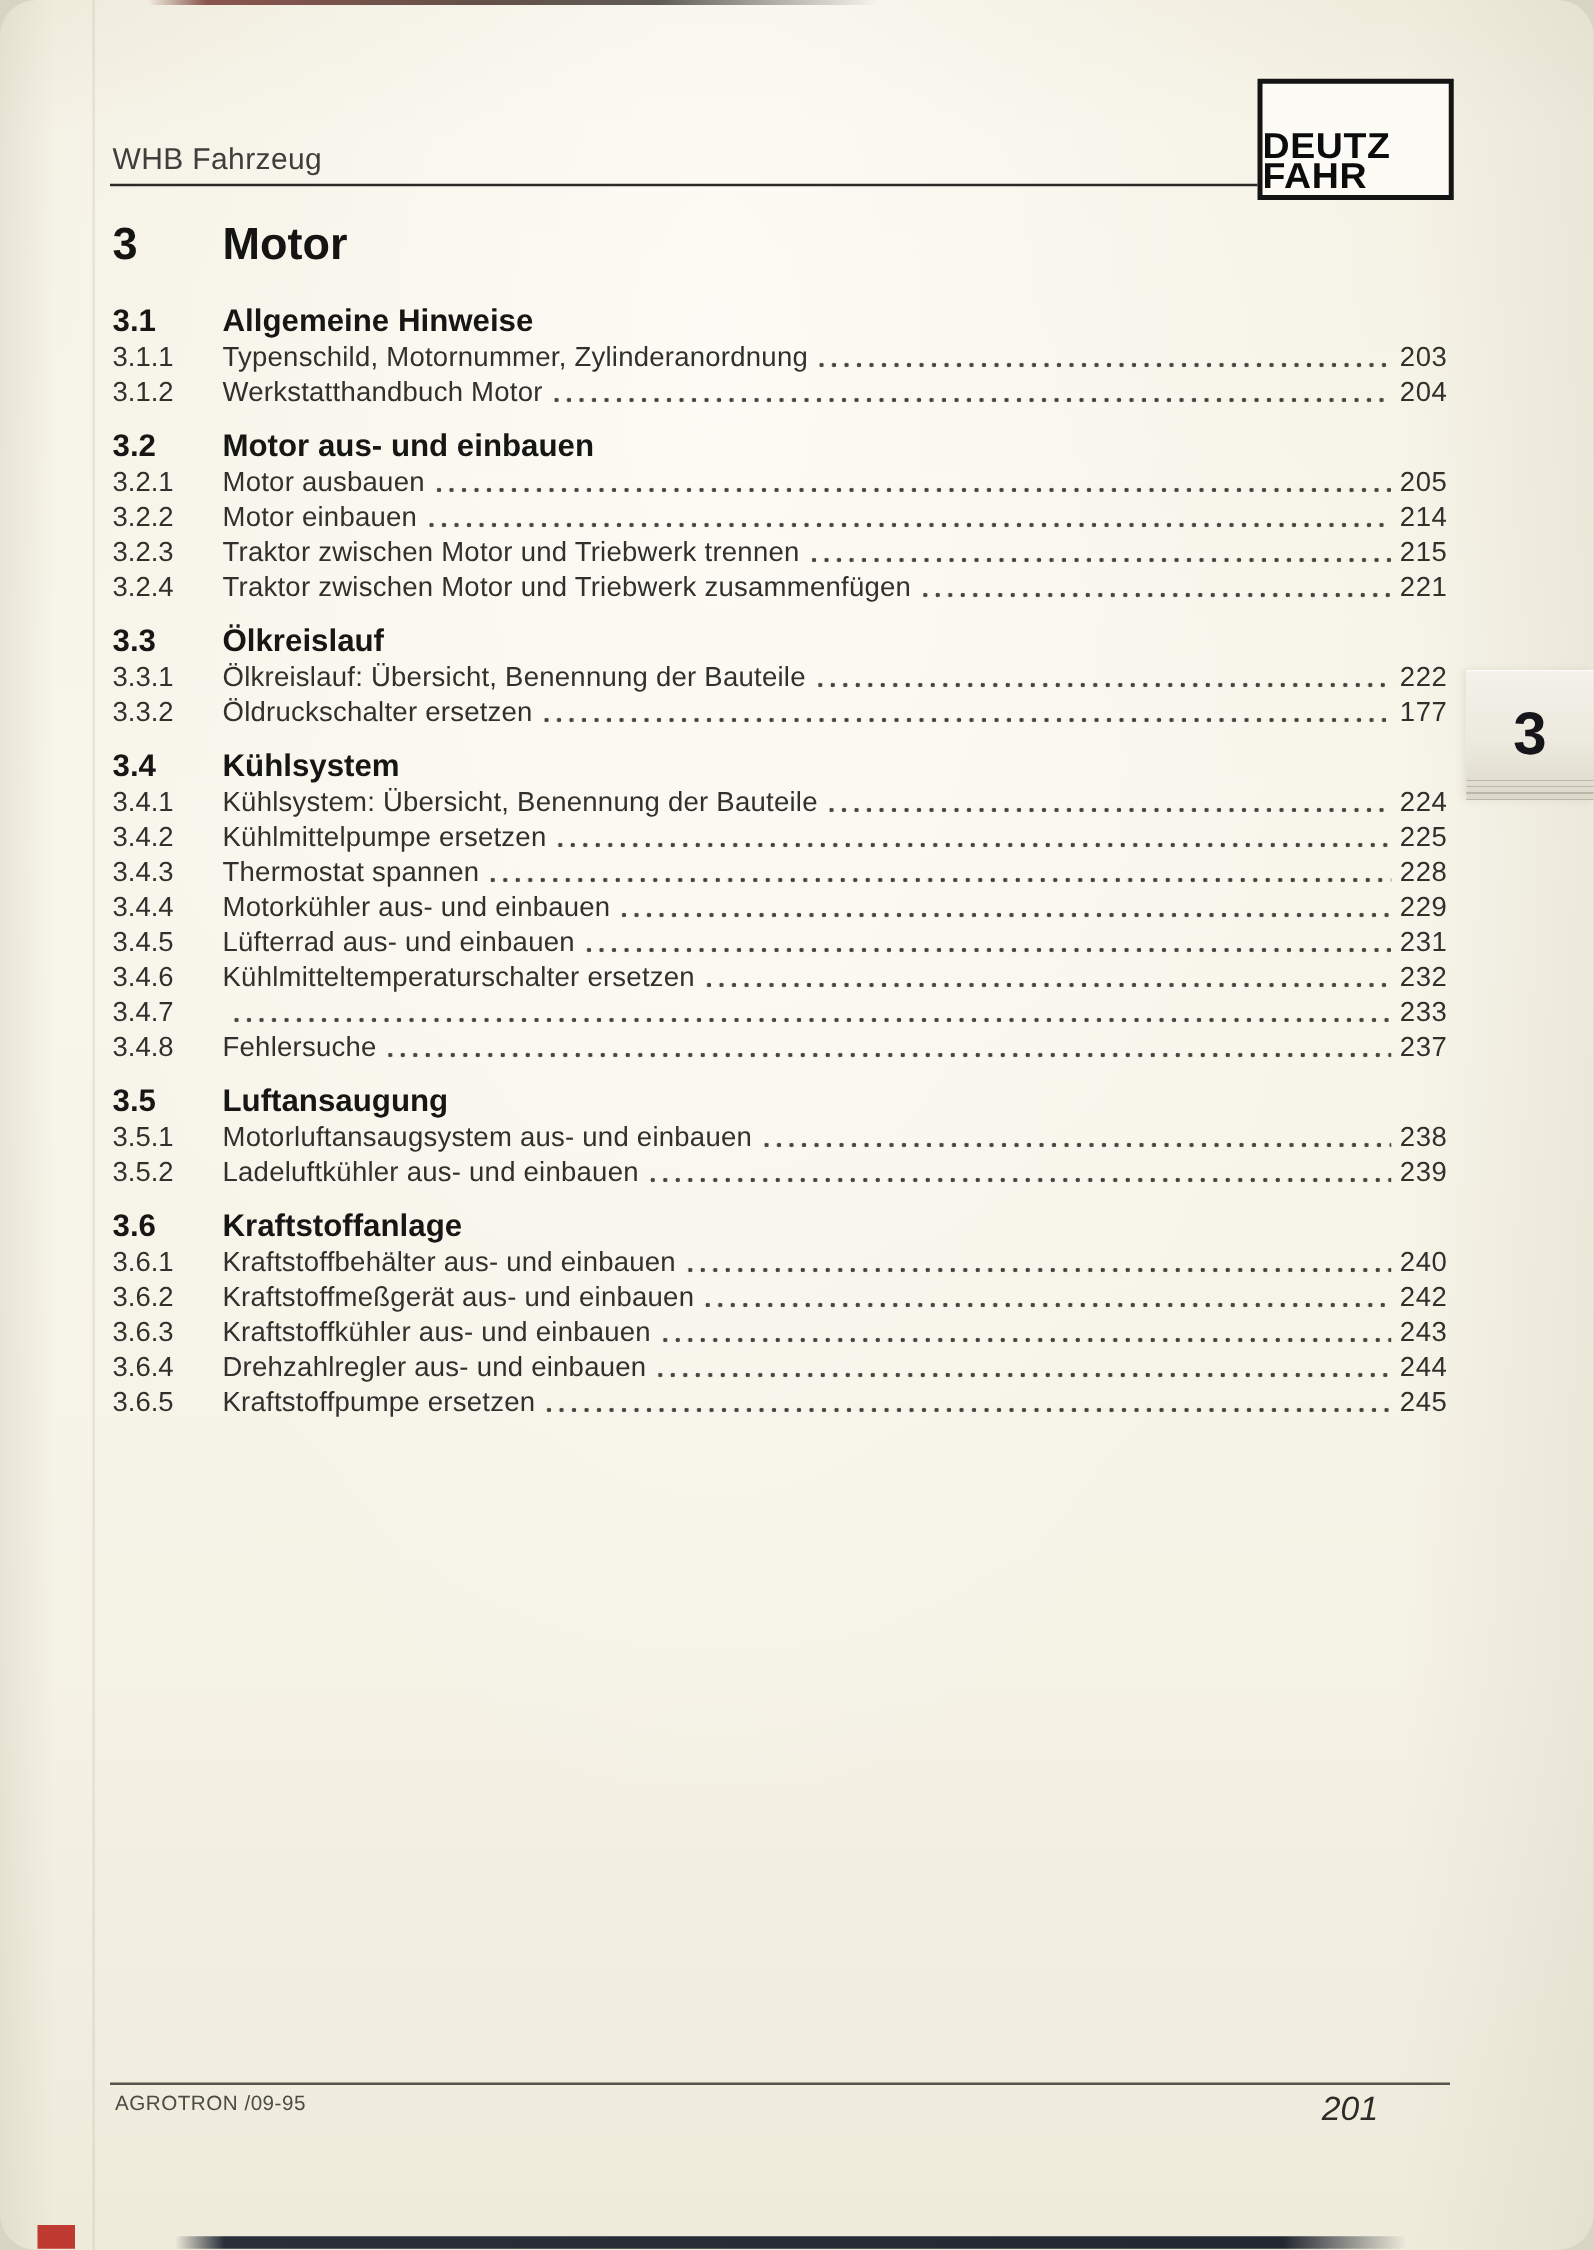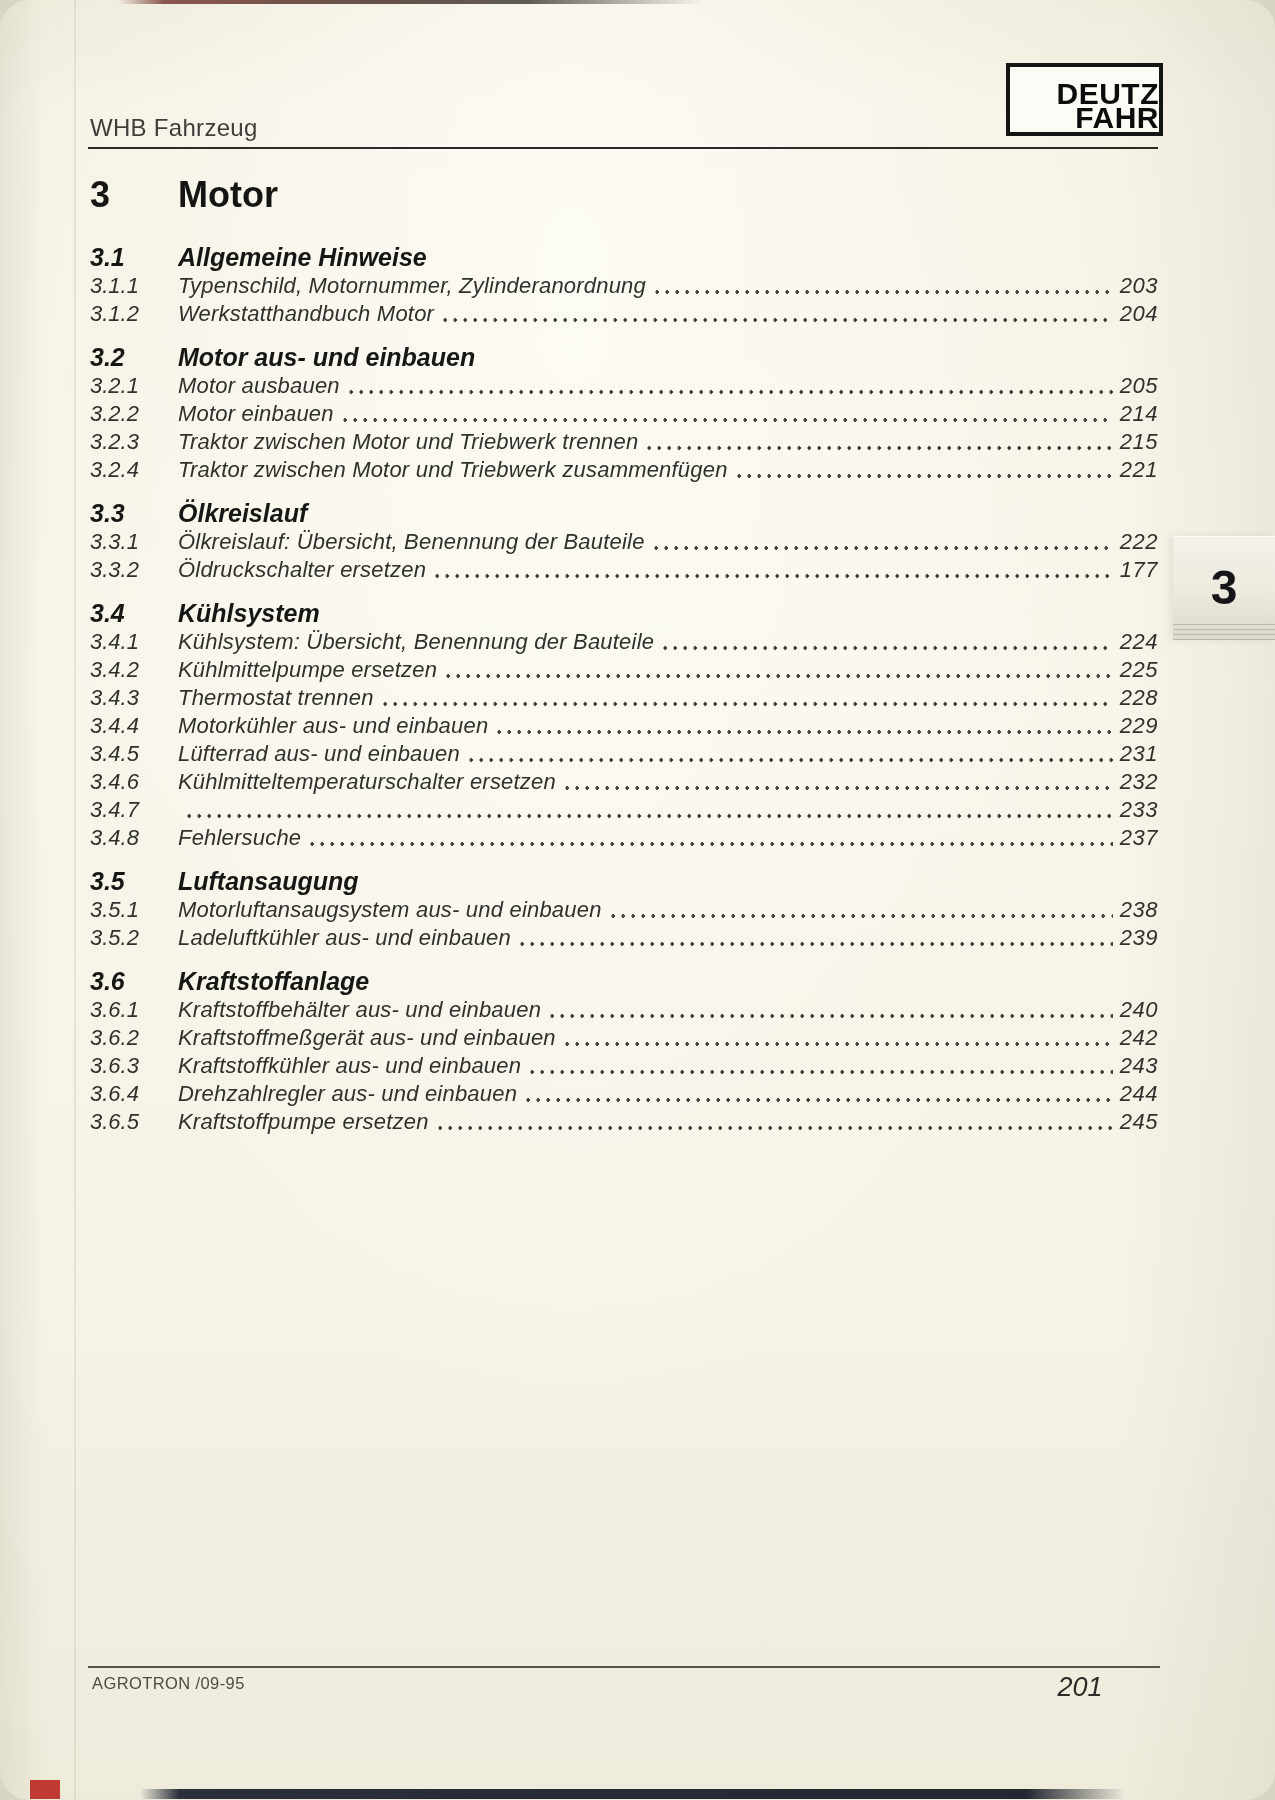--- a/index.html
+++ b/index.html
@@ -16,30 +16,30 @@
   
   .top-edge-line { position:absolute; left:118px; top:0; width:585px; height:4px;
     background:linear-gradient(90deg, rgba(110,42,36,0) 0%, rgba(110,42,36,.78) 8%, rgba(74,52,44,.85) 45%, rgba(58,54,48,.8) 70%, rgba(58,54,48,0) 100%); }
   .bottom-strip { position:absolute; left:140px; top:1789px; width:985px; height:10px;
     background:linear-gradient(90deg, rgba(31,37,49,0) 0%, rgba(31,37,49,.95) 4%, rgba(24,29,40,.95) 90%, rgba(31,37,49,0) 100%); }
   .bottom-red { position:absolute; left:30px; top:1780px; width:30px; height:19px; background:#bf3a31; }
   .left-crease { position:absolute; left:74px; top:0; width:2px; height:1800px; background:rgba(178,170,148,.22); }
   
   .doc-title { position:absolute; left:90px; top:114px; font-size:24px; letter-spacing:.3px; color:#3f3e3a; }
   .header-rule { position:absolute; left:88px; top:147px; width:1070px; height:2px; background:#2b2a27; }
-  .logo-box { position:absolute; left:1006px; top:63px; width:157px; height:73px; box-sizing:border-box;
+  .logo-box { position:absolute; left:1006px; top:63px; width:157px; height:97px; box-sizing:border-box;
     border:4px solid #141414; background:#fcfbf5; display:flex; flex-direction:column;
-    justify-content:flex-end; align-items:flex-end; padding-bottom:2px; }
+    justify-content:flex-end; align-items:flex-start; padding-bottom:2px; }
   .logo-line { font-weight:700; font-size:30px; line-height:24px; letter-spacing:.5px; color:#0c0c0c; transform:scaleY(.96); }
   
   .chapter { position:absolute; left:90px; top:174px; display:flex; font-weight:700; font-size:36px; color:#141412; }
   .chapter .num { width:88px; }
   
   .toc { position:absolute; left:90px; top:242px; width:1068px; }
-  .toc-section { margin-top:14px;font-style:italic; }
+  .toc-section { margin-top:14px; }
   .toc-section:first-child { margin-top:0; }
   .toc-section.extra-gap { }
   .toc-head { display:flex; font-weight:700; font-size:25px; line-height:30px; color:#161614; }
   .toc-head .num { width:88px; flex:none; }
   .toc-row { display:flex; font-size:22px; line-height:28px; color:#30302c; }
   .toc-row .num { width:88px; flex:none; }
   .toc-row .title { flex:none; white-space:nowrap; letter-spacing:.2px; }
   .toc-row .dots { flex:1 1 auto; align-self:flex-end; height:6px; margin:0 7px 5px 9px;
     background-image:radial-gradient(circle at 2.2px 3px, #45443f 1.6px, rgba(0,0,0,0) 1.95px);
     background-size:10px 6px; background-repeat:repeat-x; }
@@ -156,21 +156,21 @@
           <div class="pg">224</div>
         </div>
         <div class="toc-row">
           <div class="num">3.4.2</div>
           <div class="title">Kühlmittelpumpe ersetzen</div>
           <div class="dots"></div>
           <div class="pg">225</div>
         </div>
         <div class="toc-row">
           <div class="num">3.4.3</div>
-          <div class="title">Thermostat trennen</div>
+          <div class="title">Thermostat spannen</div>
           <div class="dots"></div>
           <div class="pg">228</div>
         </div>
         <div class="toc-row">
           <div class="num">3.4.4</div>
           <div class="title">Motorkühler aus- und einbauen</div>
           <div class="dots"></div>
           <div class="pg">229</div>
         </div>
         <div class="toc-row">

